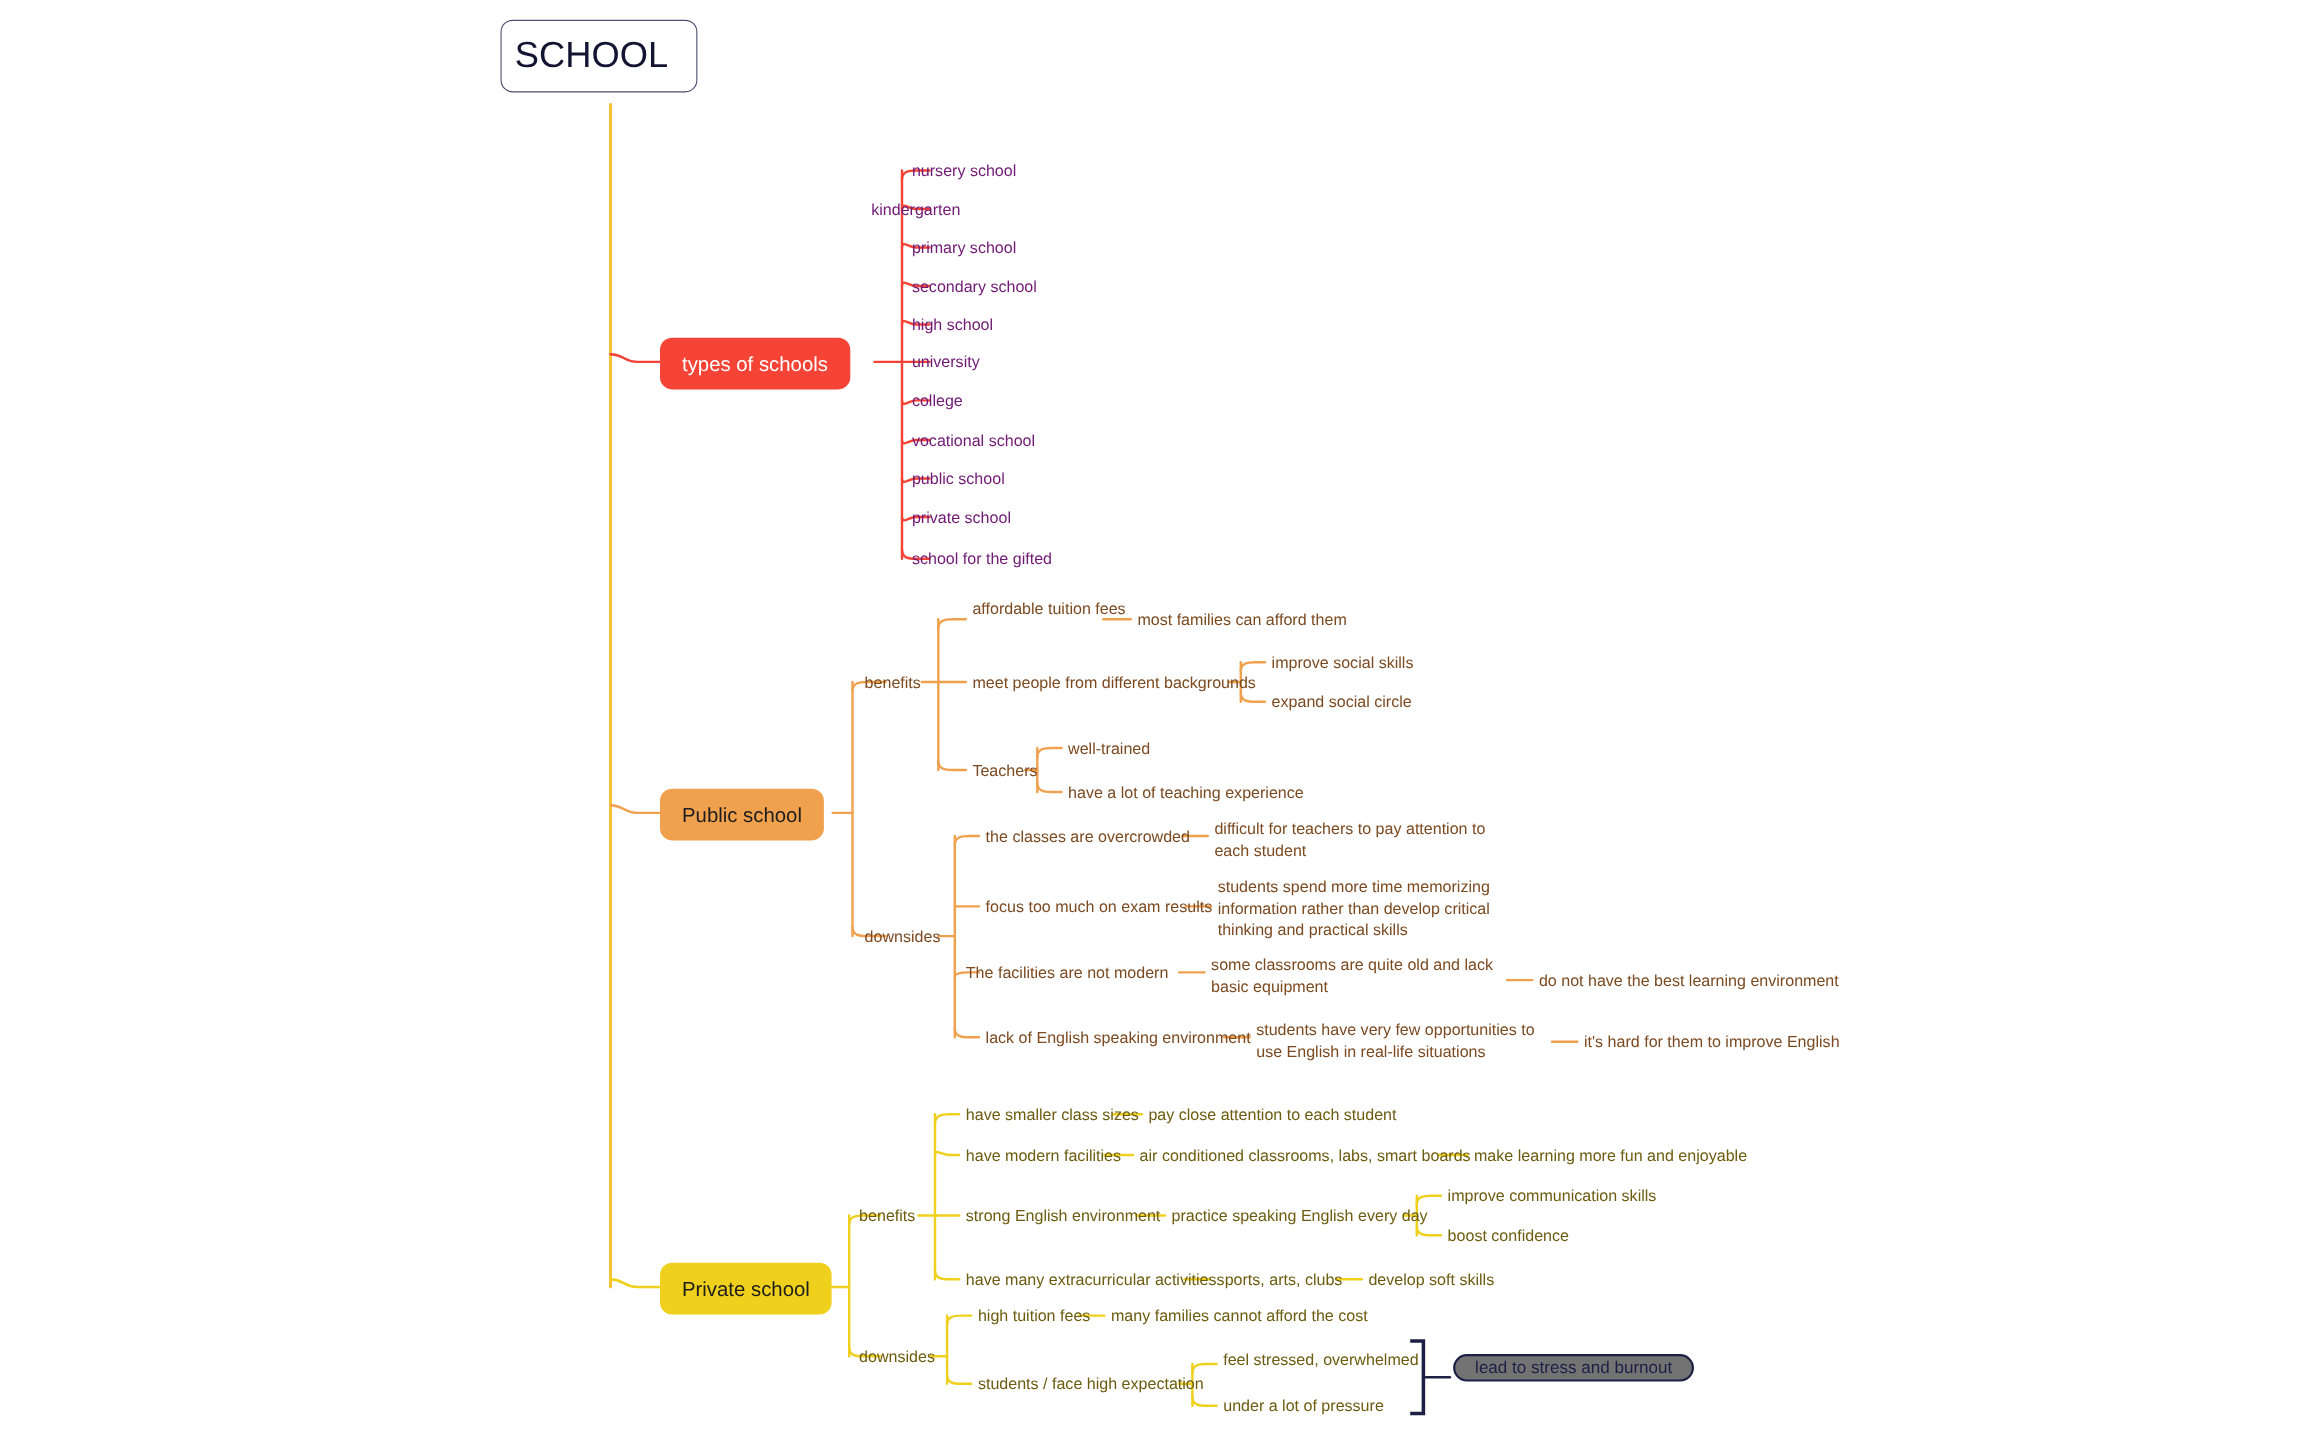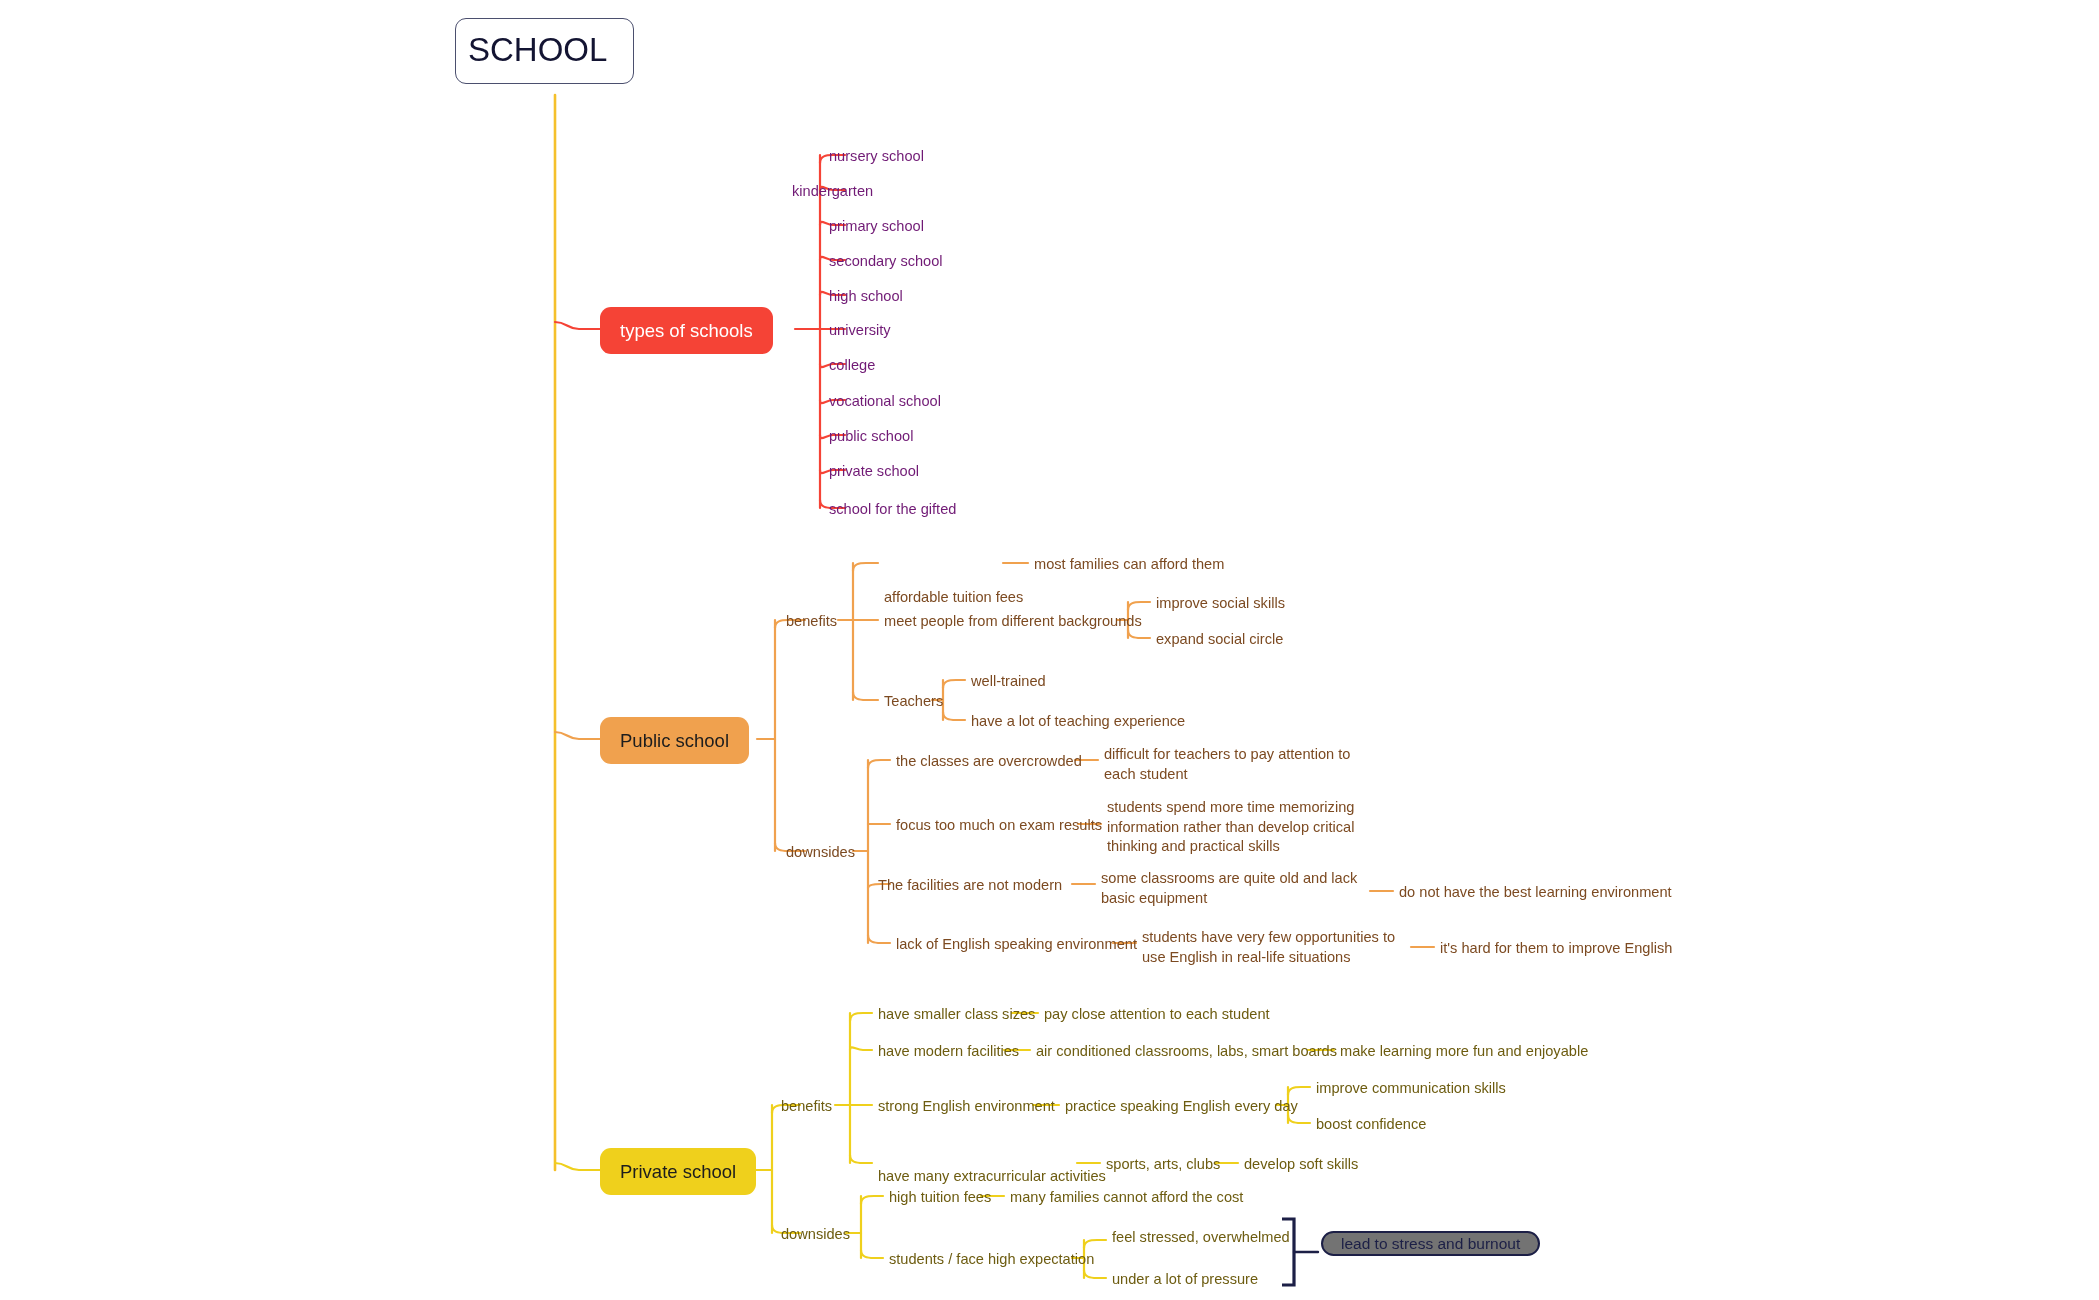--- a/index.html
+++ b/index.html
@@ -213,21 +213,21 @@
   <div class="node leaf nowrap t-red" style="left:829px; top:462px;"><span>private school</span></div>
   <div class="node leaf nowrap t-red" style="left:829px; top:500px;"><span>school for the gifted</span></div>
 
   <div class="node pill orange" style="left:600px; top:717px;">
     <span>Public school</span>
   </div>
 
   <div class="node leaf nowrap t-orange" style="left:786px; top:612px;"><span>benefits</span></div>
   <div class="node leaf nowrap t-orange" style="left:786px; top:843px;"><span>downsides</span></div>
 
-  <div class="node leaf nowrap t-orange" style="left:884px; top:588px;"><span>affordable tuition fees</span></div>
+  <div class="node leaf nowrap t-orange" style="left:884px; top:545px;"><span>affordable tuition fees</span></div>
   <div class="node leaf nowrap t-orange" style="left:1034px; top:555px;"><span>most families can afford them</span></div>
 
   <div class="node leaf nowrap t-orange" style="left:884px; top:612px;"><span>meet people from different backgrounds</span></div>
   <div class="node leaf nowrap t-orange" style="left:1156px; top:594px;"><span>improve social skills</span></div>
   <div class="node leaf nowrap t-orange" style="left:1156px; top:630px;"><span>expand social circle</span></div>
 
   <div class="node leaf nowrap t-orange" style="left:884px; top:692px;"><span>Teachers</span></div>
   <div class="node leaf nowrap t-orange" style="left:971px; top:672px;"><span>well-trained</span></div>
   <div class="node leaf nowrap t-orange" style="left:971px; top:712px;"><span>have a lot of teaching experience</span></div>
 
@@ -257,21 +257,21 @@
 
   <div class="node leaf nowrap t-yellow" style="left:878px; top:1042px;"><span>have modern facilities</span></div>
   <div class="node leaf nowrap t-yellow" style="left:1036px; top:1042px;"><span>air conditioned classrooms, labs, smart boards</span></div>
   <div class="node leaf nowrap t-yellow" style="left:1340px; top:1042px;"><span>make learning more fun and enjoyable</span></div>
 
   <div class="node leaf nowrap t-yellow" style="left:878px; top:1097px;"><span>strong English environment</span></div>
   <div class="node leaf nowrap t-yellow" style="left:1065px; top:1097px;"><span>practice speaking English every day</span></div>
   <div class="node leaf nowrap t-yellow" style="left:1316px; top:1079px;"><span>improve communication skills</span></div>
   <div class="node leaf nowrap t-yellow" style="left:1316px; top:1115px;"><span>boost confidence</span></div>
 
-  <div class="node leaf nowrap t-yellow" style="left:878px; top:1155px;margin-top:12px;"><span>have many extracurricular activities</span></div>
+  <div class="node leaf nowrap t-yellow" style="left:878px; top:1155px;"><span>have many extracurricular activities</span></div>
   <div class="node leaf nowrap t-yellow" style="left:1106px; top:1155px;"><span>sports, arts, clubs</span></div>
   <div class="node leaf nowrap t-yellow" style="left:1244px; top:1155px;"><span>develop soft skills</span></div>
 
   <div class="node leaf nowrap t-yellow" style="left:889px; top:1188px;"><span>high tuition fees</span></div>
   <div class="node leaf nowrap t-yellow" style="left:1010px; top:1188px;"><span>many families cannot afford the cost</span></div>
 
   <div class="node leaf nowrap t-yellow" style="left:889px; top:1250px;"><span>students / face high expectation</span></div>
   <div class="node leaf nowrap t-yellow" style="left:1112px; top:1228px;"><span>feel stressed, overwhelmed</span></div>
   <div class="node leaf nowrap t-yellow" style="left:1112px; top:1270px;"><span>under a lot of pressure</span></div>
 

